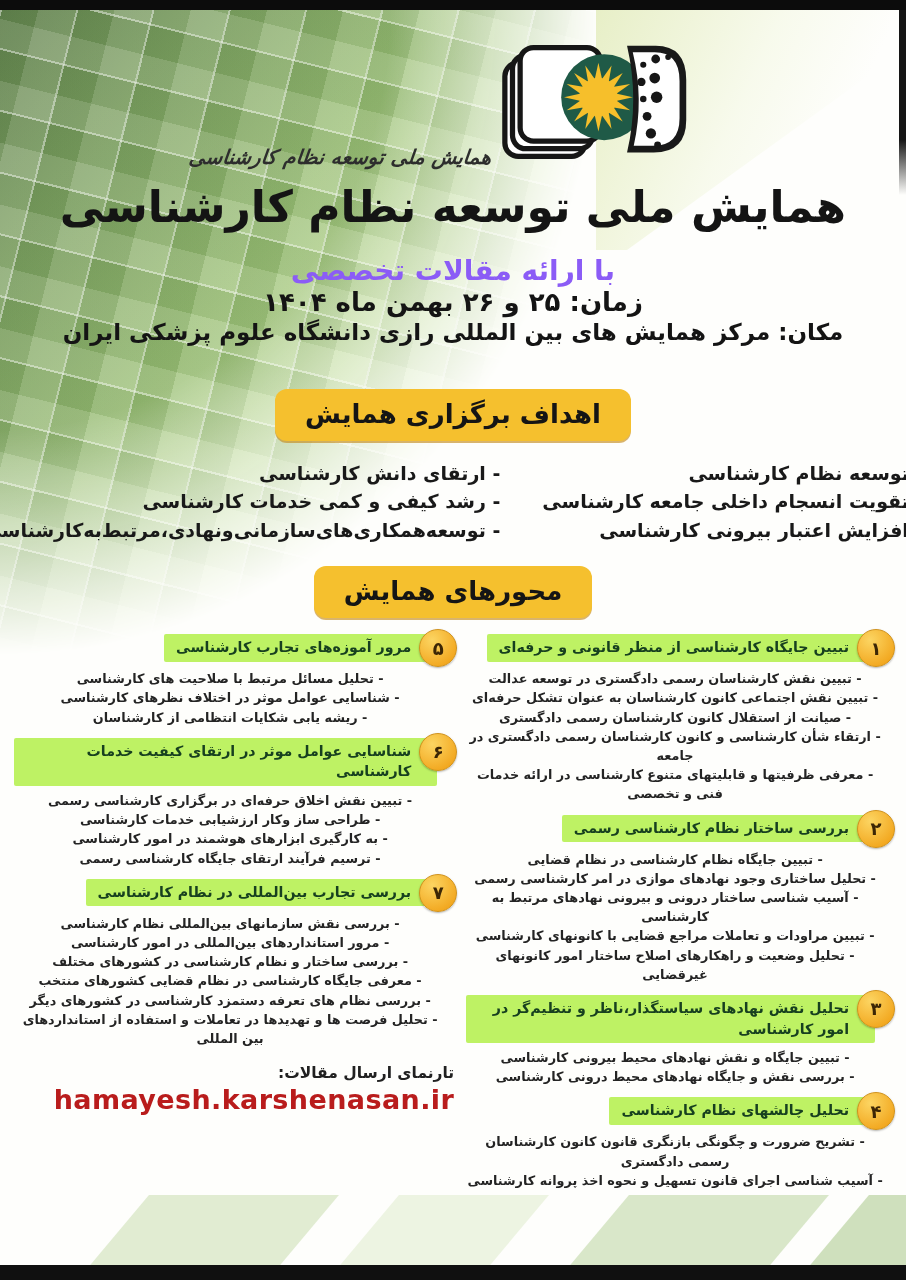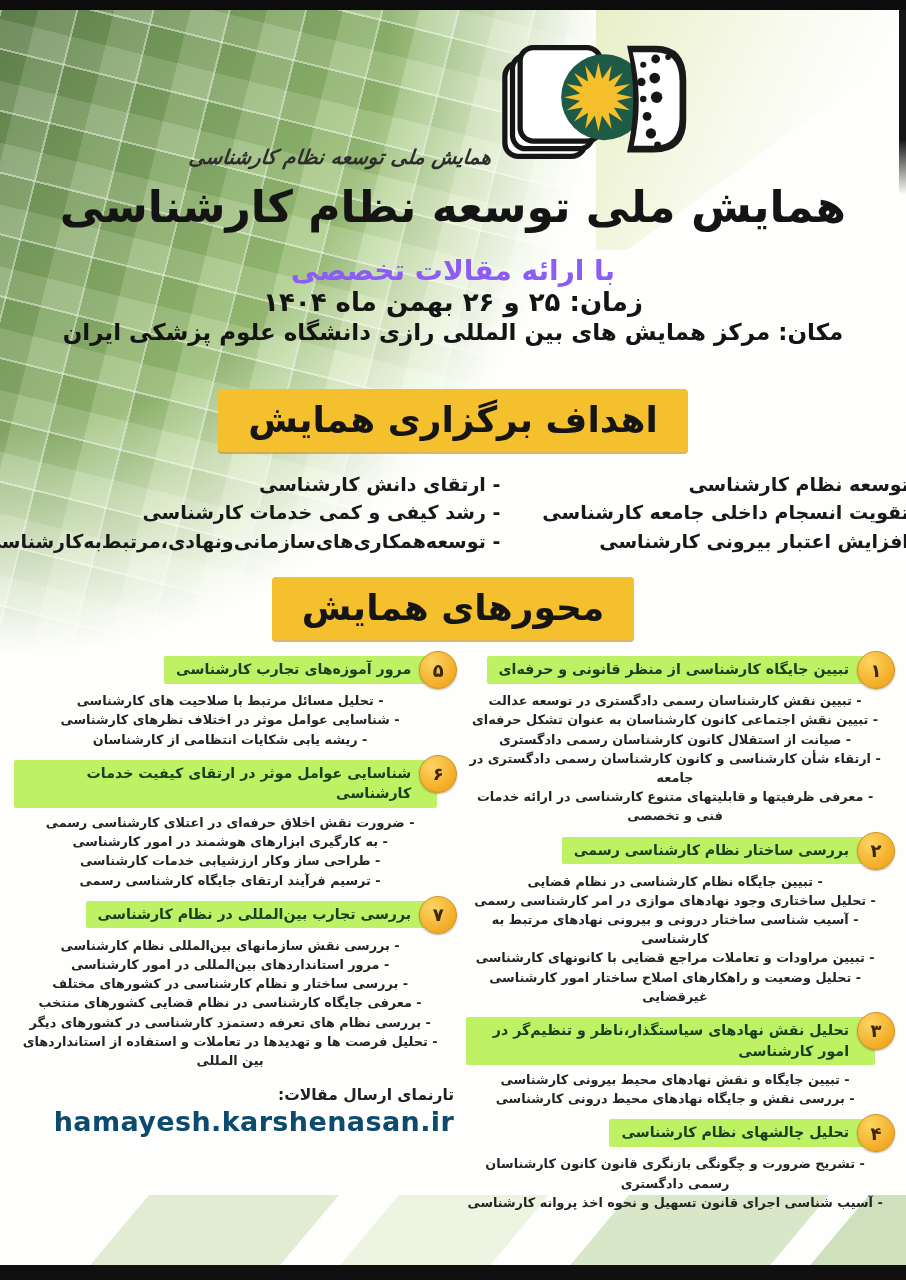--- a/index.html
+++ b/index.html
@@ -48,21 +48,21 @@
   .title{margin:12px 0 0;text-align:center;font-size:44px;line-height:1.2;
     font-weight:bold;color:#141414;white-space:nowrap;}
   .subtitle{margin-top:20px;text-align:center;font-size:28px;font-weight:bold;color:#8b5cf6;}
   .organizer{margin-top:48px;text-align:center;font-size:25px;font-weight:bold;color:#161616;}
   .when{text-align:center;font-size:26px;font-weight:bold;color:#141414;}
   .where{margin-top:2px;text-align:center;font-size:23px;font-weight:bold;color:#141414;}
   
   .chip-row{text-align:center;}
   .chip{
     display:inline-block;background:#f5c02e;color:#151515;
-    font-size:36px;font-weight:bold;padding:10px 30px 12px;border-radius:4px;
+    font-size:26px;font-weight:bold;padding:10px 30px 12px;border-radius:12px;
     box-shadow:0 2px 0 rgba(196,140,30,.65);
   }
   .chip-goals{margin-top:44px;}
   .chip-topics{margin-top:22px;}
   
   .goals{margin-top:18px;display:flex;justify-content:center;gap:42px;}
   .goals-col{text-align:right;}
   .goal-line{font-size:19px;font-weight:bold;line-height:1.5;white-space:nowrap;color:#191919;}
   
   .topics{display:flex;gap:12px;padding:0 14px;margin-top:16px;align-items:flex-start;}
@@ -80,21 +80,21 @@
   .topic-title{
     display:inline-block;margin:0;background:#bef264;color:#17401f;
     font-size:14.2px;font-weight:bold;line-height:1.45;
     padding:3px 26px 4px 12px;border-radius:2px;
   }
   .topic-items{list-style:none;margin:5px 8px 0 0;padding:0;text-align:center;}
   .topic-items li{font-size:12.8px;font-weight:bold;color:#242424;line-height:1.5;}
   
   .paper-site{margin-top:16px;text-align:right;}
   .site-label{font-size:15.5px;font-weight:bold;color:#212121;}
-  .site-url{direction:ltr;font-size:27px;font-weight:bold;color:#0c4a6e;
+  .site-url{direction:ltr;font-size:27px;font-weight:bold;color:#b91c1c;
     letter-spacing:.4px;margin-top:2px;font-family:"DejaVu Sans","Liberation Sans",sans-serif;}
 </style>
 </head>
 <body>
 
 <div class="bar-top"></div>
 <div class="mosaic-tl"></div>
 <div class="wedge-tr"></div>
 <div class="edge-tr"></div>
 <div class="bdeco">
@@ -200,21 +200,21 @@
       <section class="topic">
         <div class="topic-head">
           <span class="num">۲</span>
           <h2 class="topic-title">بررسی ساختار نظام کارشناسی رسمی</h2>
         </div>
         <ul class="topic-items">
           <li>- تبیین جایگاه نظام کارشناسی در نظام قضایی</li>
           <li>- تحلیل ساختاری وجود نهادهای موازی در امر کارشناسی رسمی</li>
           <li>- آسیب شناسی ساختار درونی و بیرونی نهادهای مرتبط به کارشناسی</li>
           <li>- تبیین مراودات و تعاملات مراجع قضایی با کانونهای کارشناسی</li>
-          <li>- تحلیل وضعیت و راهکارهای اصلاح ساختار امور کارشناسی غیرقضایی</li>
+          <li>- تحلیل وضعیت و راهکارهای اصلاح ساختار امور کانونهای غیرقضایی</li>
         </ul>
       </section>
 
       <section class="topic">
         <div class="topic-head">
           <span class="num">۳</span>
           <h2 class="topic-title">تحلیل نقش نهادهای سیاستگذار،ناظر و تنظیم‌گر در امور کارشناسی</h2>
         </div>
         <ul class="topic-items">
           <li>- تبیین جایگاه و نقش نهادهای محیط بیرونی کارشناسی</li>
@@ -249,23 +249,23 @@
           <li>- ریشه یابی شکایات انتظامی از کارشناسان</li>
         </ul>
       </section>
 
       <section class="topic">
         <div class="topic-head">
           <span class="num">۶</span>
           <h2 class="topic-title">شناسایی عوامل موثر در ارتقای کیفیت خدمات کارشناسی</h2>
         </div>
         <ul class="topic-items">
-          <li>- ضرورت نقش اخلاق حرفه‌ای در اعتلای کارشناسی رسمی</li>
+          <li>- تبیین نقش اخلاق حرفه‌ای در برگزاری کارشناسی رسمی</li>
+          <li>- طراحی ساز وکار ارزشیابی خدمات کارشناسی</li>
           <li>- به کارگیری ابزارهای هوشمند در امور کارشناسی</li>
-          <li>- طراحی ساز وکار ارزشیابی خدمات کارشناسی</li>
           <li>- ترسیم فرآیند ارتقای جایگاه کارشناسی رسمی</li>
         </ul>
       </section>
 
       <section class="topic">
         <div class="topic-head">
           <span class="num">۷</span>
           <h2 class="topic-title">بررسی تجارب بین‌المللی در نظام کارشناسی</h2>
         </div>
         <ul class="topic-items">

